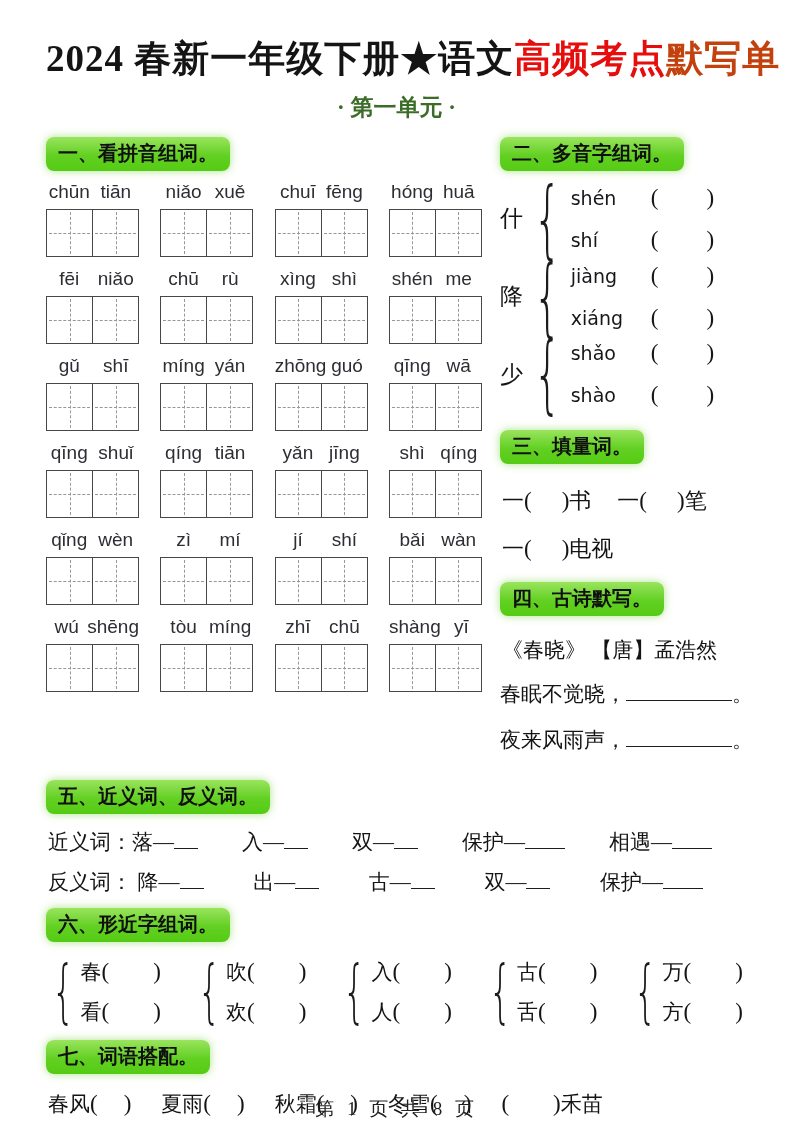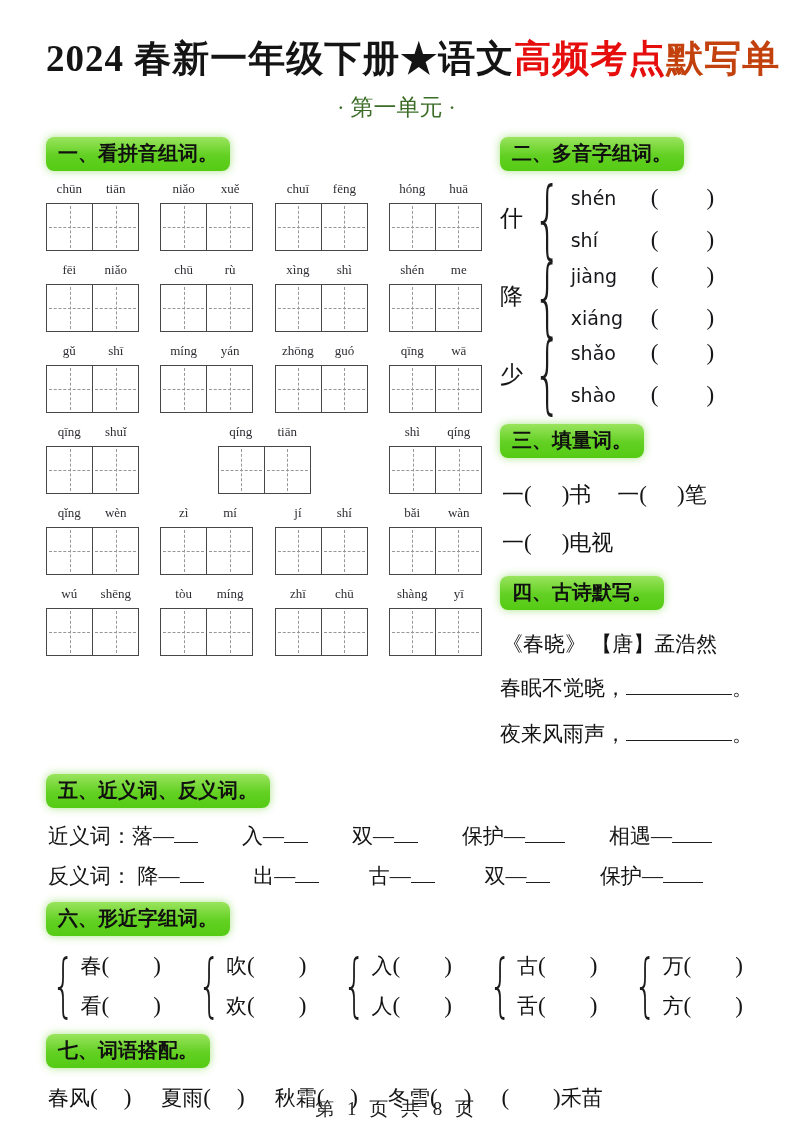--- a/index.html
+++ b/index.html
@@ -6,38 +6,38 @@
   html,body { background:#e8e8e8; }
   .page {
     width:793px; height:1122px; margin:0 auto; background:#ffffff;
     font-family:"Liberation Serif","DejaVu Serif",serif; color:#141414;
     padding:34px 46px 0 46px; position:relative; overflow:hidden;
   }
   
   .title { text-align:center; font-size:37px; font-weight:700; letter-spacing:1px; white-space:nowrap; }
   .title .t-red { color:#e60d0d; }
   .title .t-green { color:#c2410c; }
-  .subtitle { text-align:center; font-size:23px; color:#3c6d28; margin-top:8px; font-weight:400; }
+  .subtitle { text-align:center; font-size:23px; color:#3c6d28; margin-top:8px; font-weight:700; }
   
   .sec-header {
     display:inline-block; font-size:20px; font-weight:700; color:#101010;
     background:linear-gradient(180deg,#9ae45e 0%,#62d022 55%,#55cb14 100%);
     border-radius:8px; padding:3px 12px 4px 12px;
     box-shadow:0 0 9px rgba(126,214,74,.65);
     margin-bottom:10px; white-space:nowrap;
   }
   
   .columns { display:flex; margin-top:14px; }
   .col-left { width:436px; flex:0 0 436px; }
   .col-right { flex:1; padding-left:18px; }
   
   .grid-row { display:flex; justify-content:space-between; margin-bottom:11px; }
   .word-unit { width:93px; }
   .pin-pair { display:flex; margin-bottom:6px; }
-  .pin-pair span { flex:1; text-align:center; font-family:Liberation Serif, serif; font-size:13px; color:#2d2d33; }
+  .pin-pair span { flex:1; text-align:center; font-family:Liberation Sans, sans-serif; font-size:19px; color:#2d2d33; }
   .tian-box { display:flex; height:48px; border:1.6px solid #474747; background:#fff; }
   .tian-cell { flex:1; position:relative; }
   .tian-cell + .tian-cell { border-left:1.4px solid #474747; }
   .tian-cell::before { content:""; position:absolute; left:50%; top:2px; bottom:2px; border-left:1.4px dashed #979797; }
   .tian-cell::after  { content:""; position:absolute; top:50%; left:2px; right:2px; border-top:1.4px dashed #979797; }
   
   .poly-group { display:flex; align-items:center; margin-bottom:2px; }
   .poly-char { font-size:23px; width:28px; flex:0 0 28px; }
   .brace { font-family:"DejaVu Sans",sans-serif; font-weight:300; color:#1c1c1c; transform:scaleX(.52); line-height:.88; }
   .poly-group .brace { font-size:86px; margin:0 -4px 0 -8px; }
@@ -223,20 +223,30 @@
                 <span>qíng</span>
                 <span>tiān</span>
               </div>
               <div class="tian-box">
                 <div class="tian-cell"></div>
                 <div class="tian-cell"></div>
               </div>
             </div>
             <div class="word-unit">
               <div class="pin-pair">
+                <span>yǎn</span>
+                <span>jīng</span>
+              </div>
+              <div class="tian-box">
+                <div class="tian-cell"></div>
+                <div class="tian-cell"></div>
+              </div>
+            </div>
+            <div class="word-unit">
+              <div class="pin-pair">
                 <span>shì</span>
                 <span>qíng</span>
               </div>
               <div class="tian-box">
                 <div class="tian-cell"></div>
                 <div class="tian-cell"></div>
               </div>
             </div>
           </div>
           <div class="grid-row">
@@ -366,21 +376,21 @@
                 <span><span class="paren">(</span><span class="pgap" style="width: 48px;"></span><span class="paren">)</span></span>
               </div>
               <div class="poly-row">
                 <span class="py">shào</span>
                 <span><span class="paren">(</span><span class="pgap" style="width: 48px;"></span><span class="paren">)</span></span>
               </div>
             </div>
           </div>
         </div>
 
-      <span class="sec-header" style="margin-top:10px">三、填量词。</span>
+      <span class="sec-header" style="margin-top:16px">三、填量词。</span>
       <div id="quantifier-lines">
           <div class="ql"><span class="item"><span>一</span><span><span class="paren">(</span><span class="pgap" style="width: 30px;"></span><span class="paren">)</span></span><span>书</span></span><span class="item"><span>一</span><span><span class="paren">(</span><span class="pgap" style="width: 30px;"></span><span class="paren">)</span></span><span>笔</span></span></div>
           <div class="ql"><span class="item"><span>一</span><span><span class="paren">(</span><span class="pgap" style="width: 30px;"></span><span class="paren">)</span></span><span>电视</span></span></div>
         </div>
 
       <span class="sec-header">四、古诗默写。</span>
       <div class="poem-title">《春晓》 【唐】孟浩然</div>
       <div id="poem-lines">
           <div class="poem-line"><span>春眠不觉晓，</span><span class="blank" style="width: 106px;"></span><span>。</span></div>
           <div class="poem-line"><span>夜来风雨声，</span><span class="blank" style="width: 106px;"></span><span>。</span></div>

